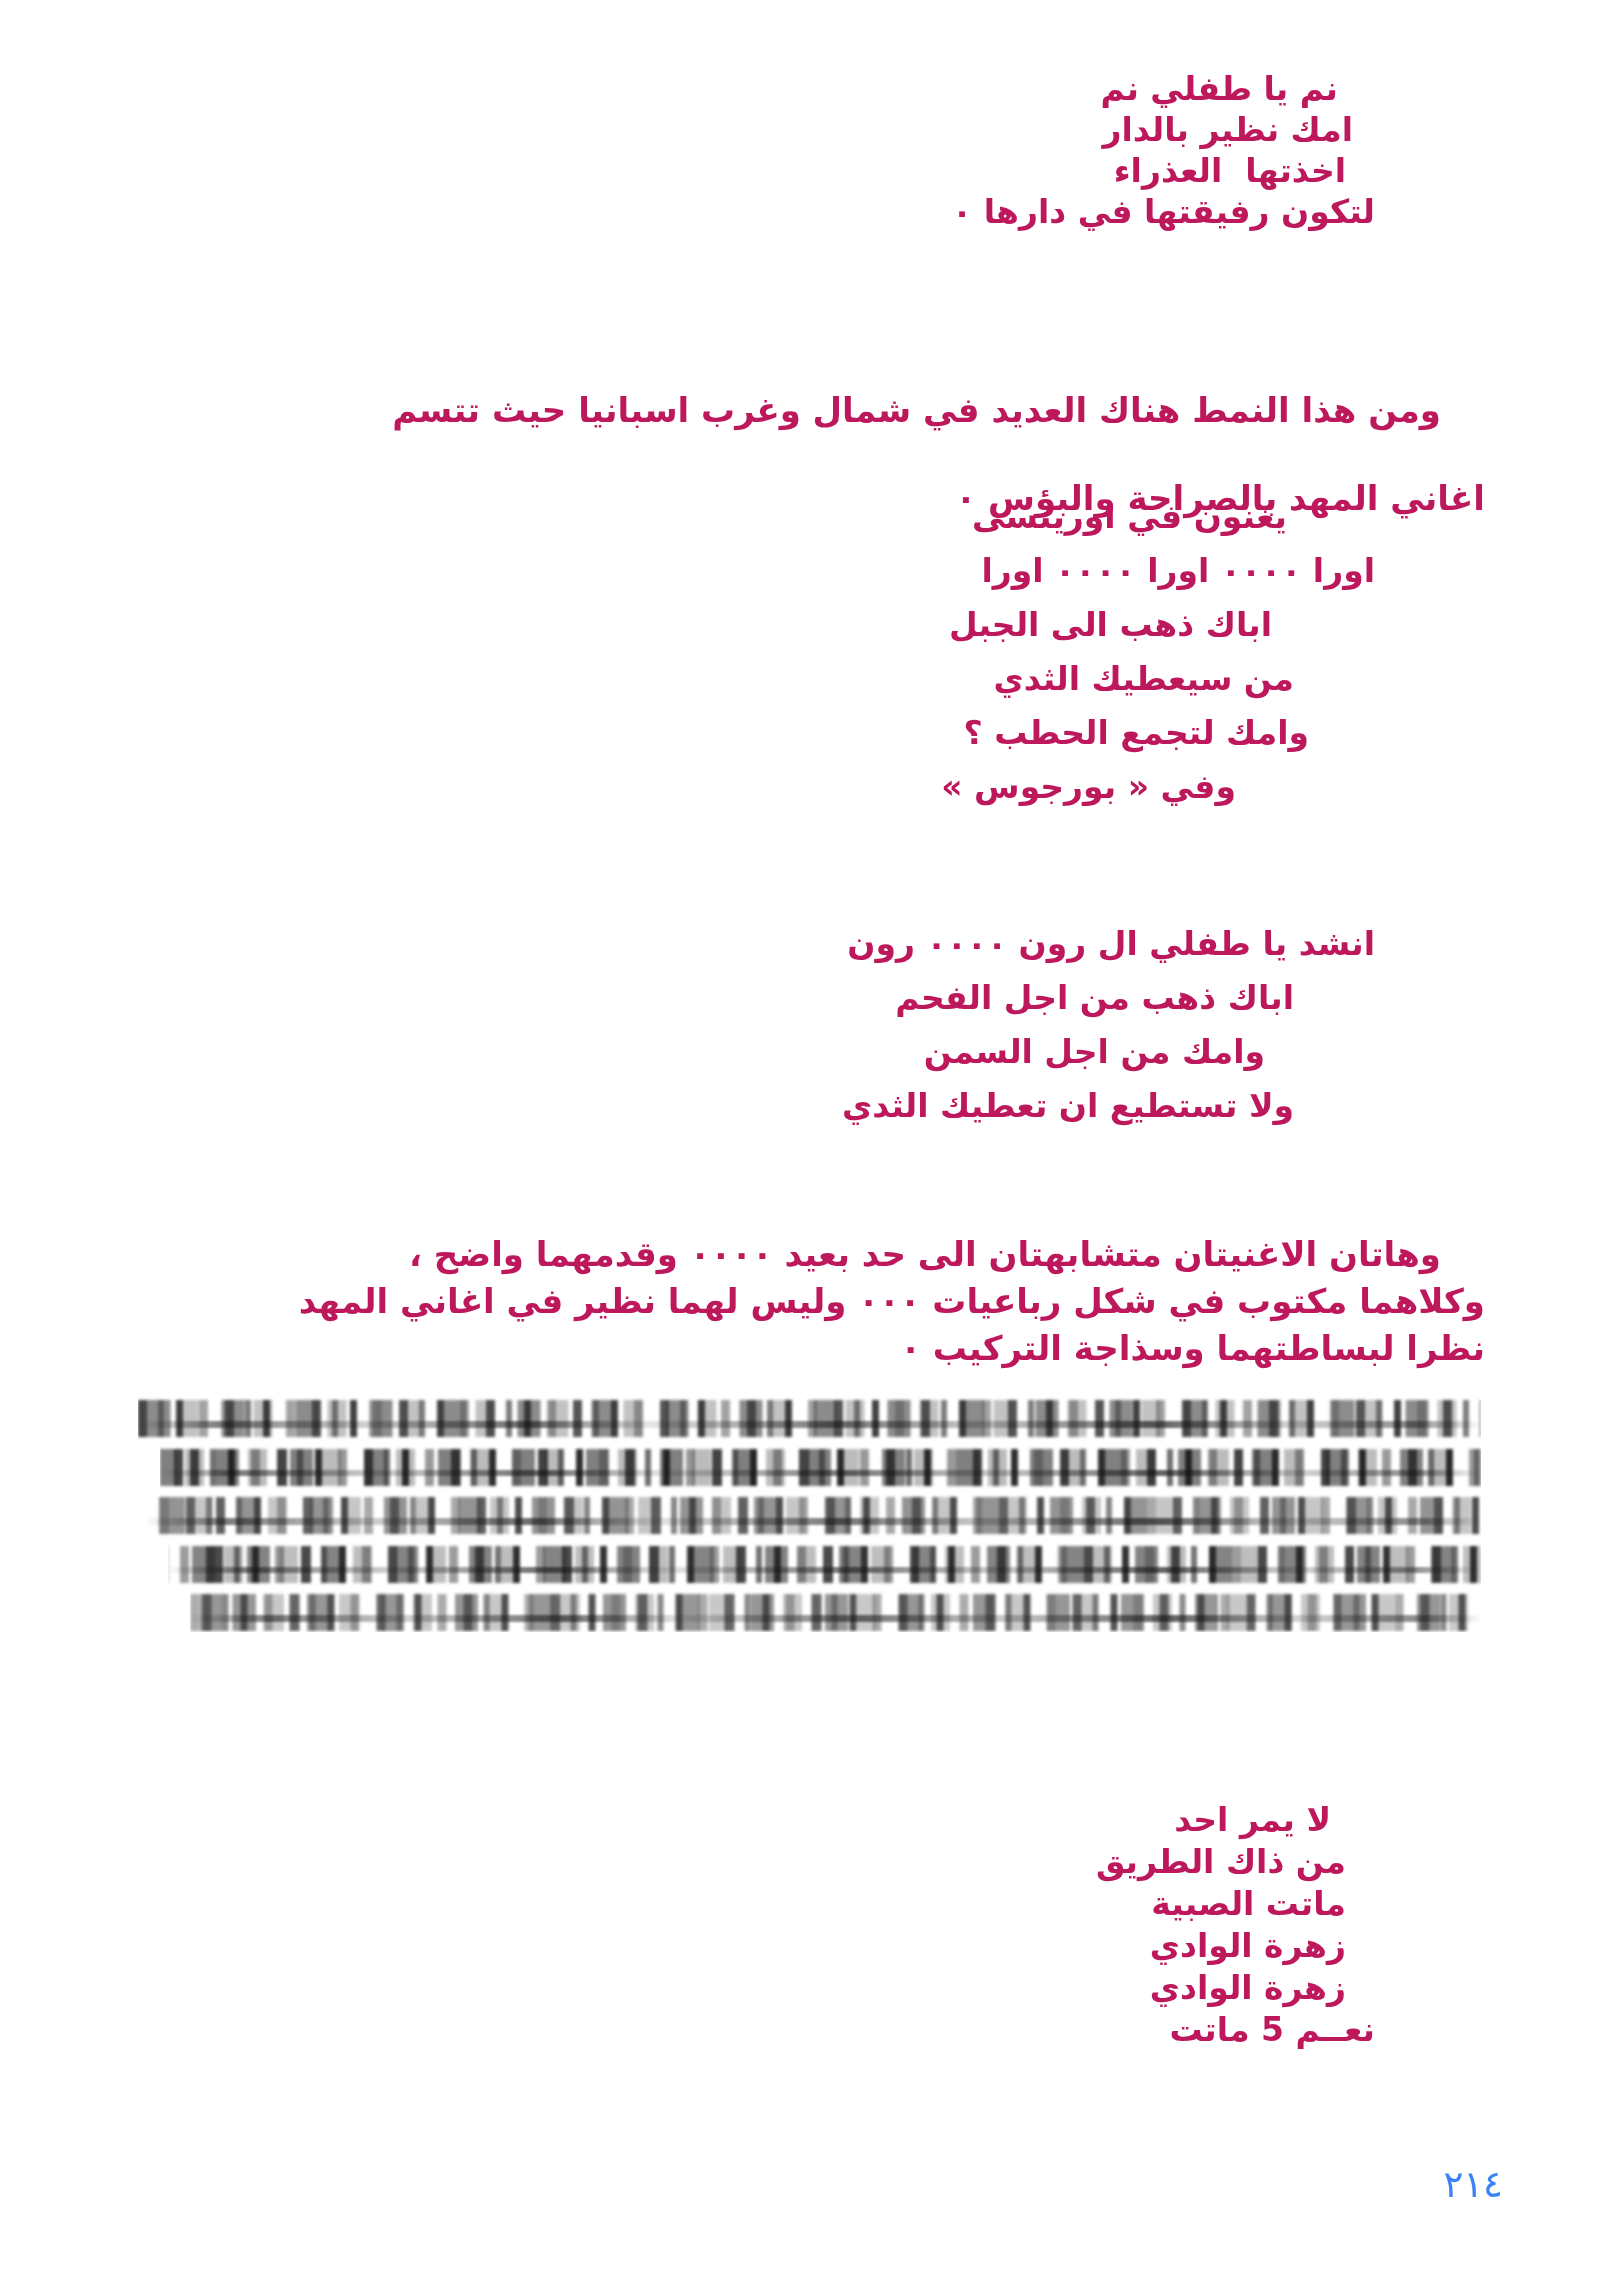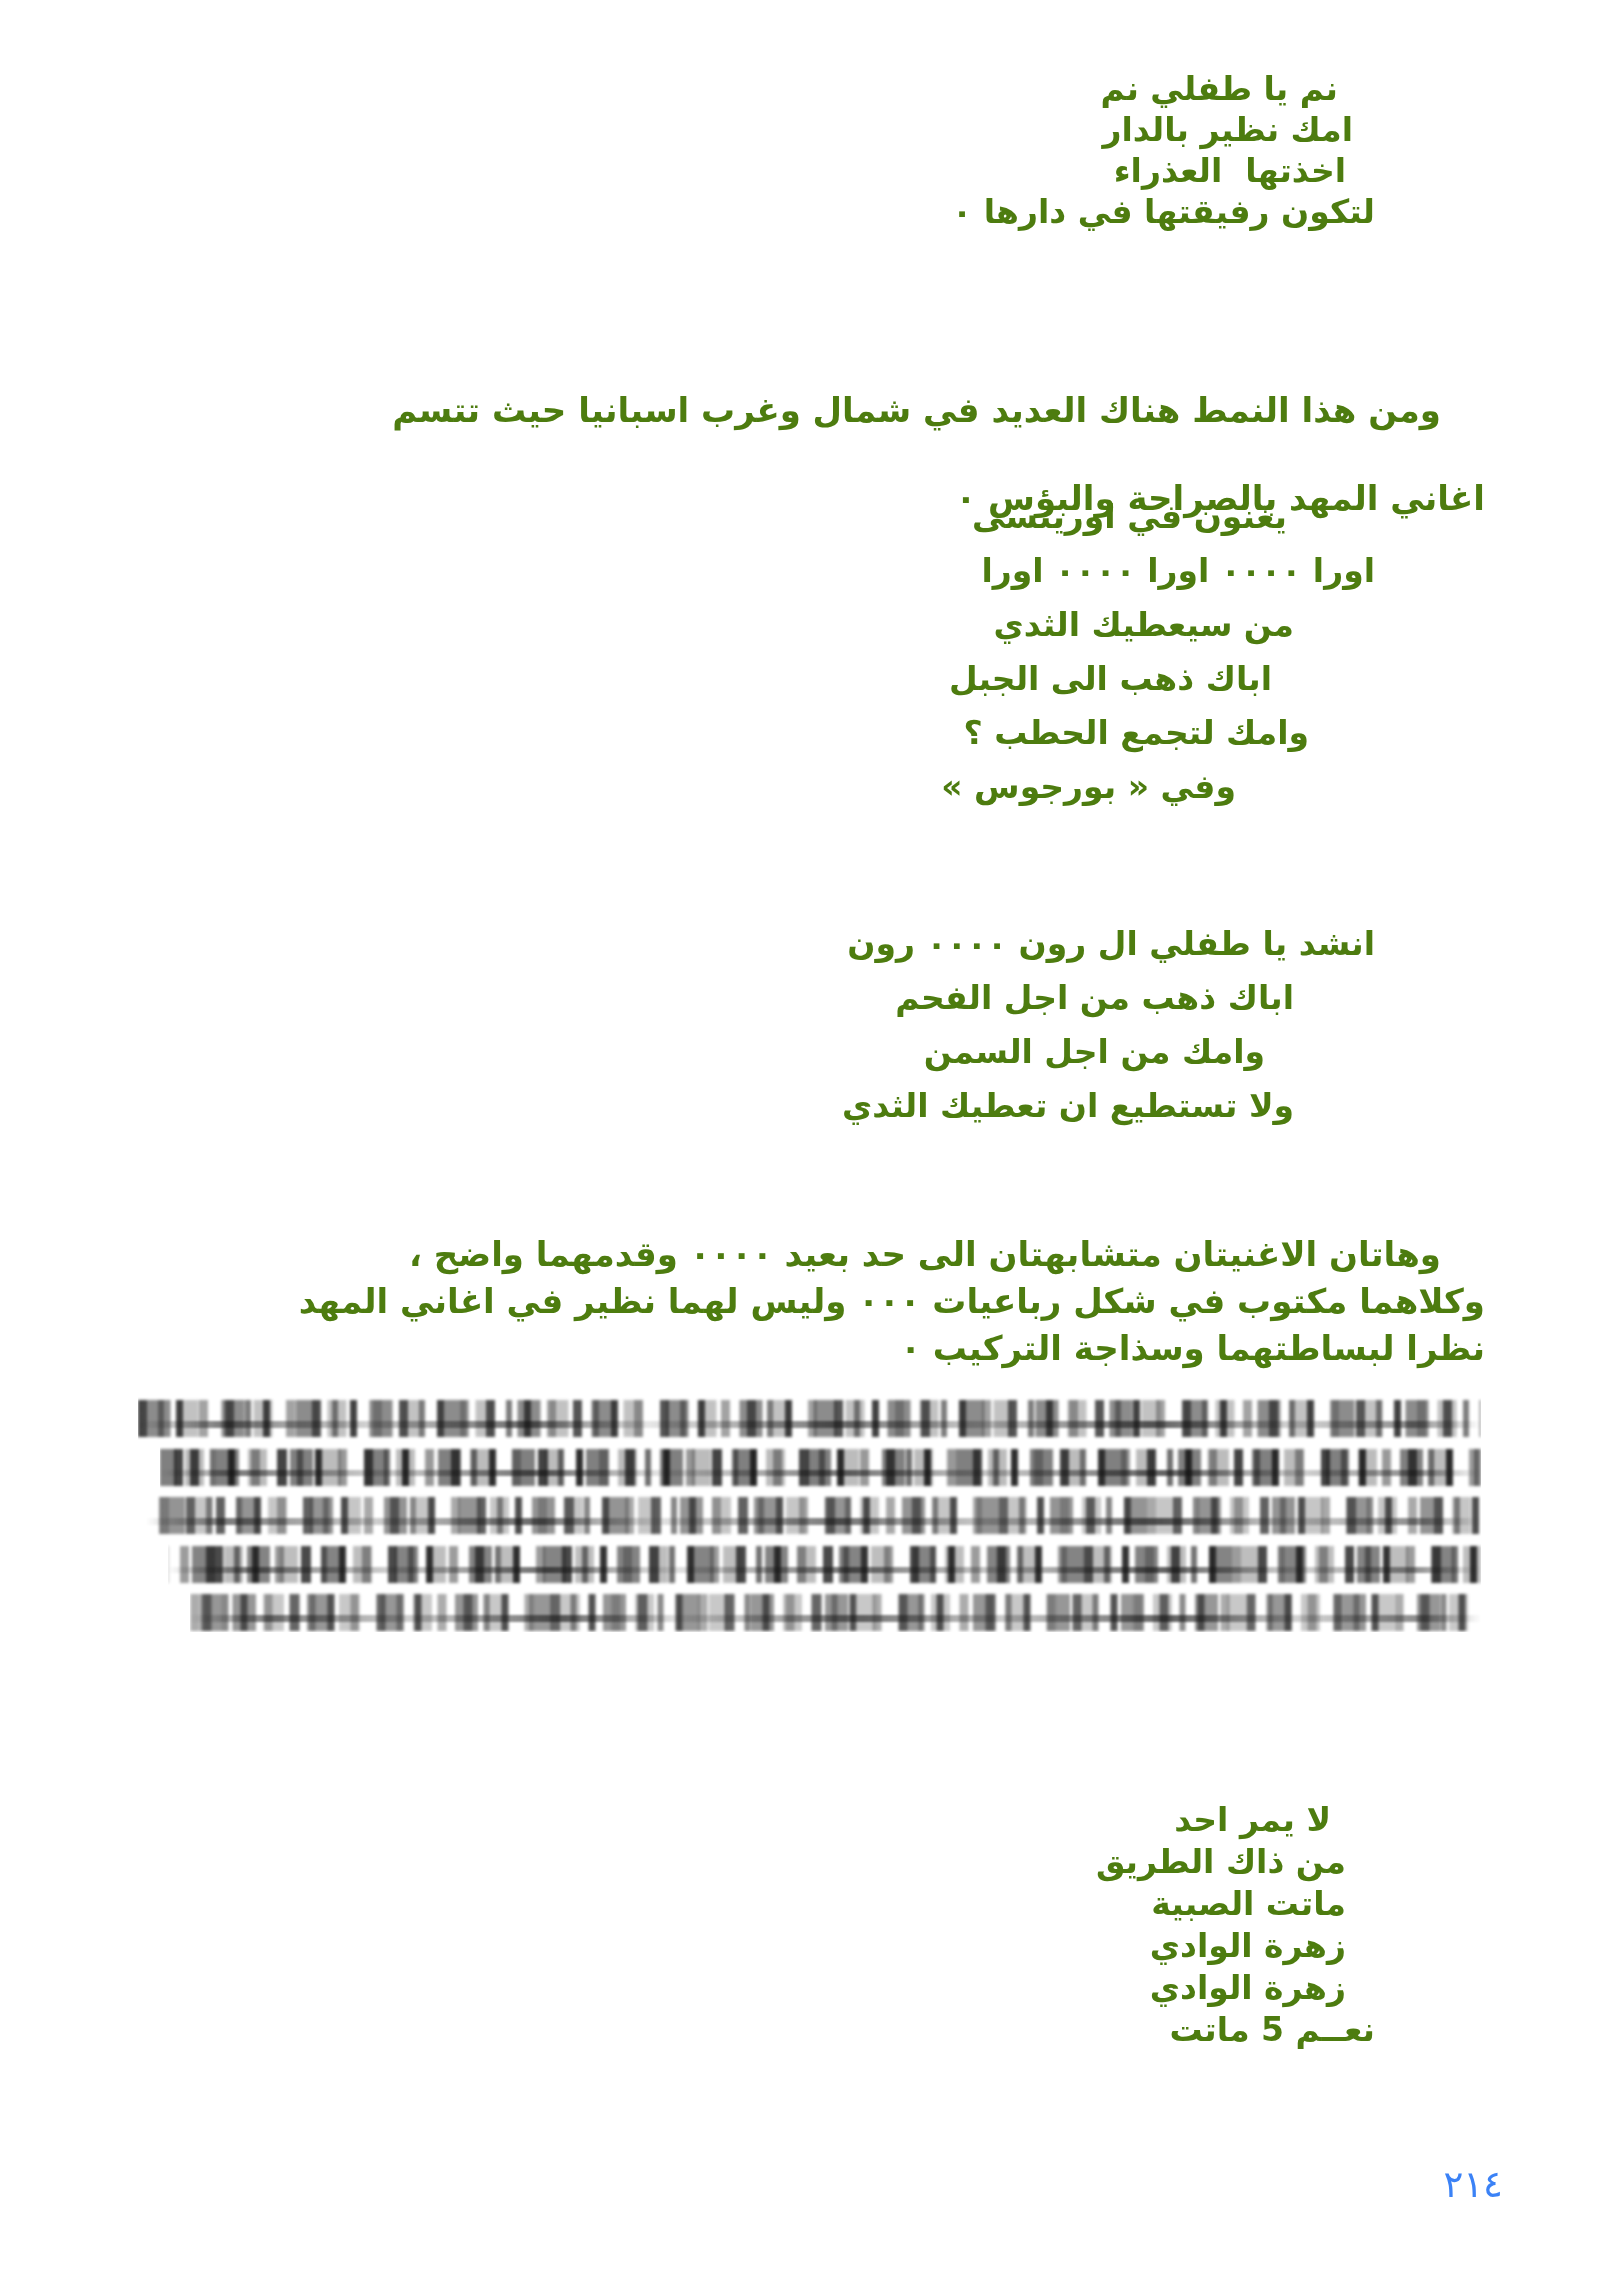--- a/index.html
+++ b/index.html
@@ -29,21 +29,21 @@
     text-align: right;
     color: #0b0b0b;
     font-weight: 700;
   }
 
   .poem-line,
   .para-line,
   .verse-line {
     white-space: pre;
     font-weight: 700;
-    color: #4d7c0f;
+    color: #be185d;
     letter-spacing: 0.4px;
   }
 
   
   #poem-one {
     top: 68px;
     right: 242px;
     width: 880px;
   }
   #poem-one .poem-line {
@@ -237,22 +237,22 @@
   </div>
 
   <div class="block" id="para-one">
     <div class="para-line pl1">ومن هذا النمط هناك العديد في شمال وغرب اسبانيا حيث تتسم</div>
     <div class="para-line pl2">اغاني المهد بالصراحة والبؤس ٠</div>
   </div>
 
   <div class="block" id="poem-two">
     <div class="verse-line v1">يغنون في اورينسى</div>
     <div class="verse-line v2">اورا ٠٠٠٠ اورا ٠٠٠٠ اورا</div>
+    <div class="verse-line v4">اباك ذهب الى الجبل</div>
     <div class="verse-line v3">من سيعطيك الثدي</div>
-    <div class="verse-line v4">اباك ذهب الى الجبل</div>
     <div class="verse-line v5">وامك لتجمع الحطب ؟</div>
     <div class="verse-line v6">وفي « بورجوس »</div>
   </div>
 
   <div class="block" id="poem-three">
     <div class="verse-line w1">انشد يا طفلي ال رون ٠٠٠٠ رون</div>
     <div class="verse-line w2">اباك ذهب من اجل الفحم</div>
     <div class="verse-line w3">وامك من اجل السمن</div>
     <div class="verse-line w4">ولا تستطيع ان تعطيك الثدي</div>
   </div>

